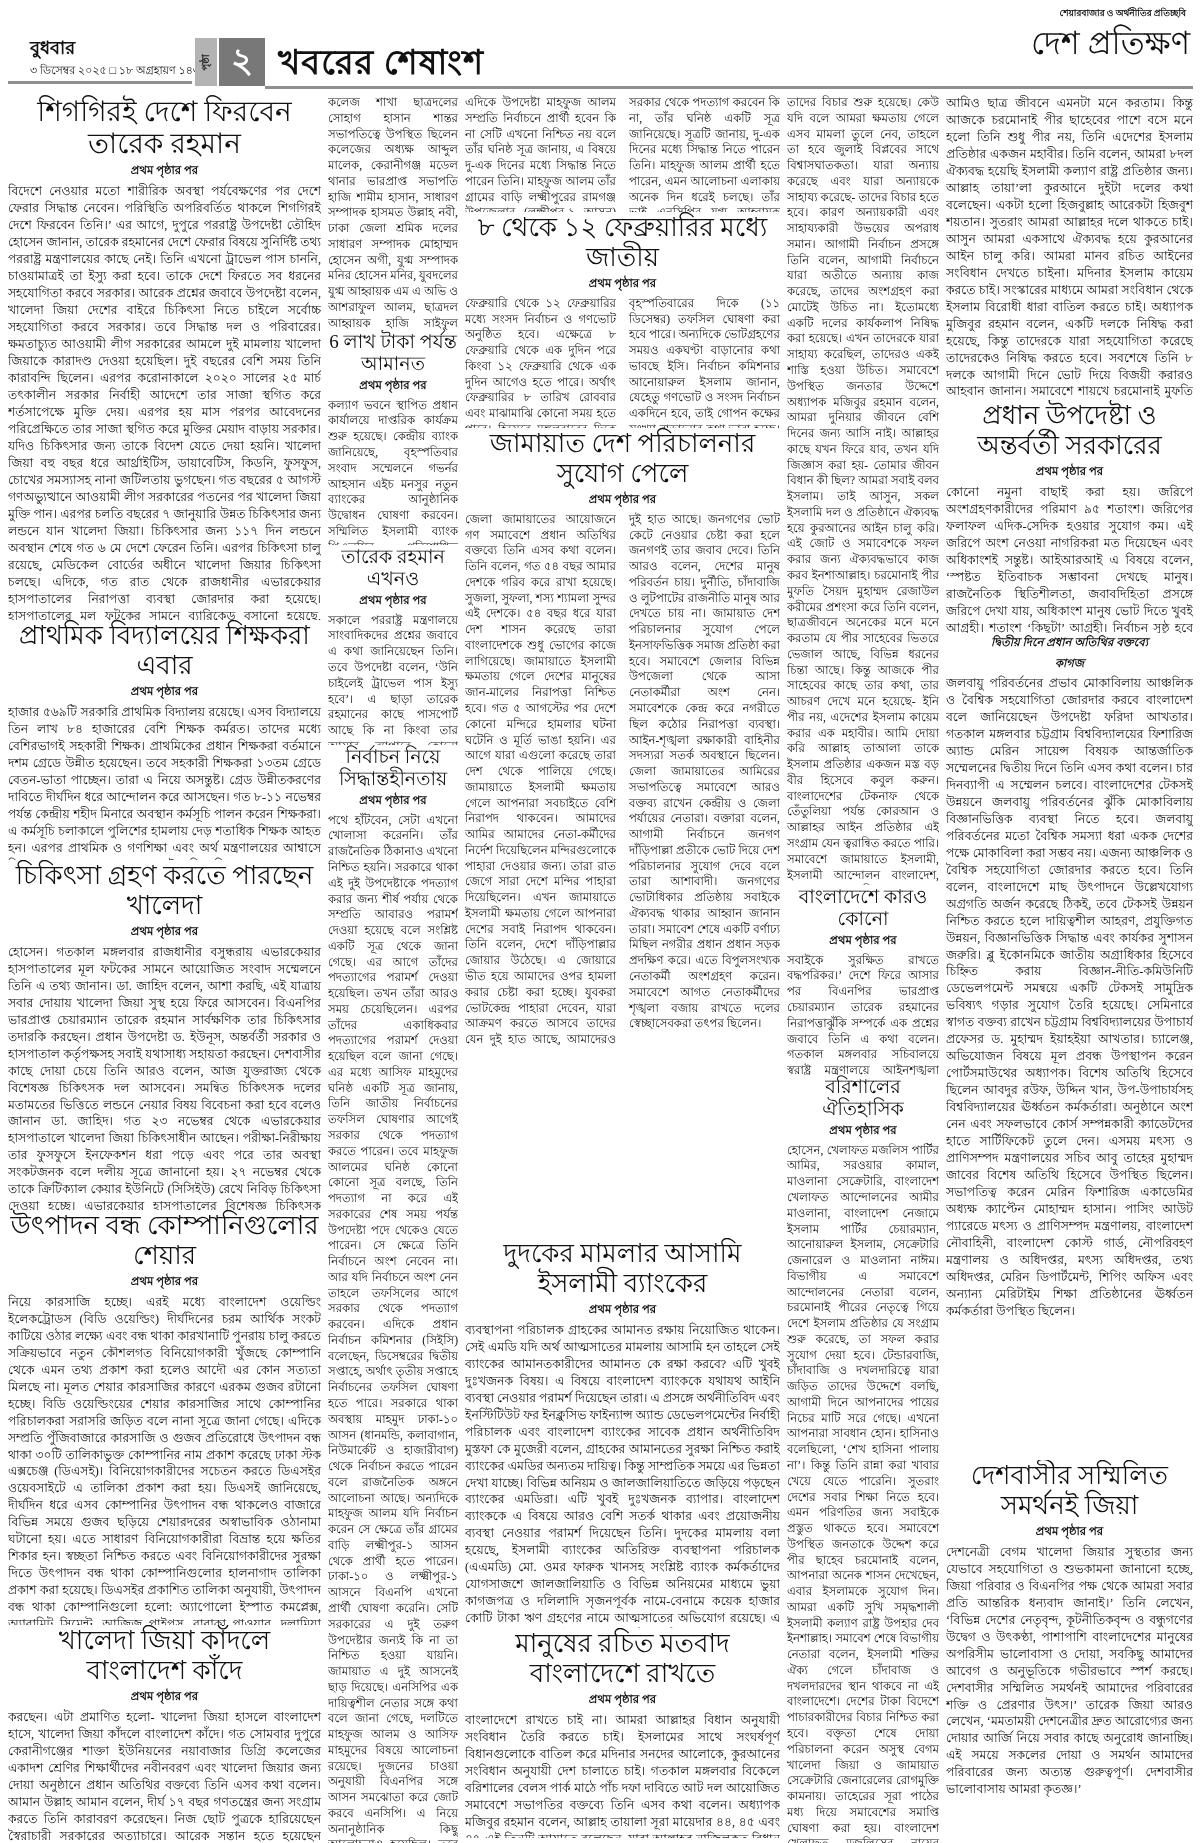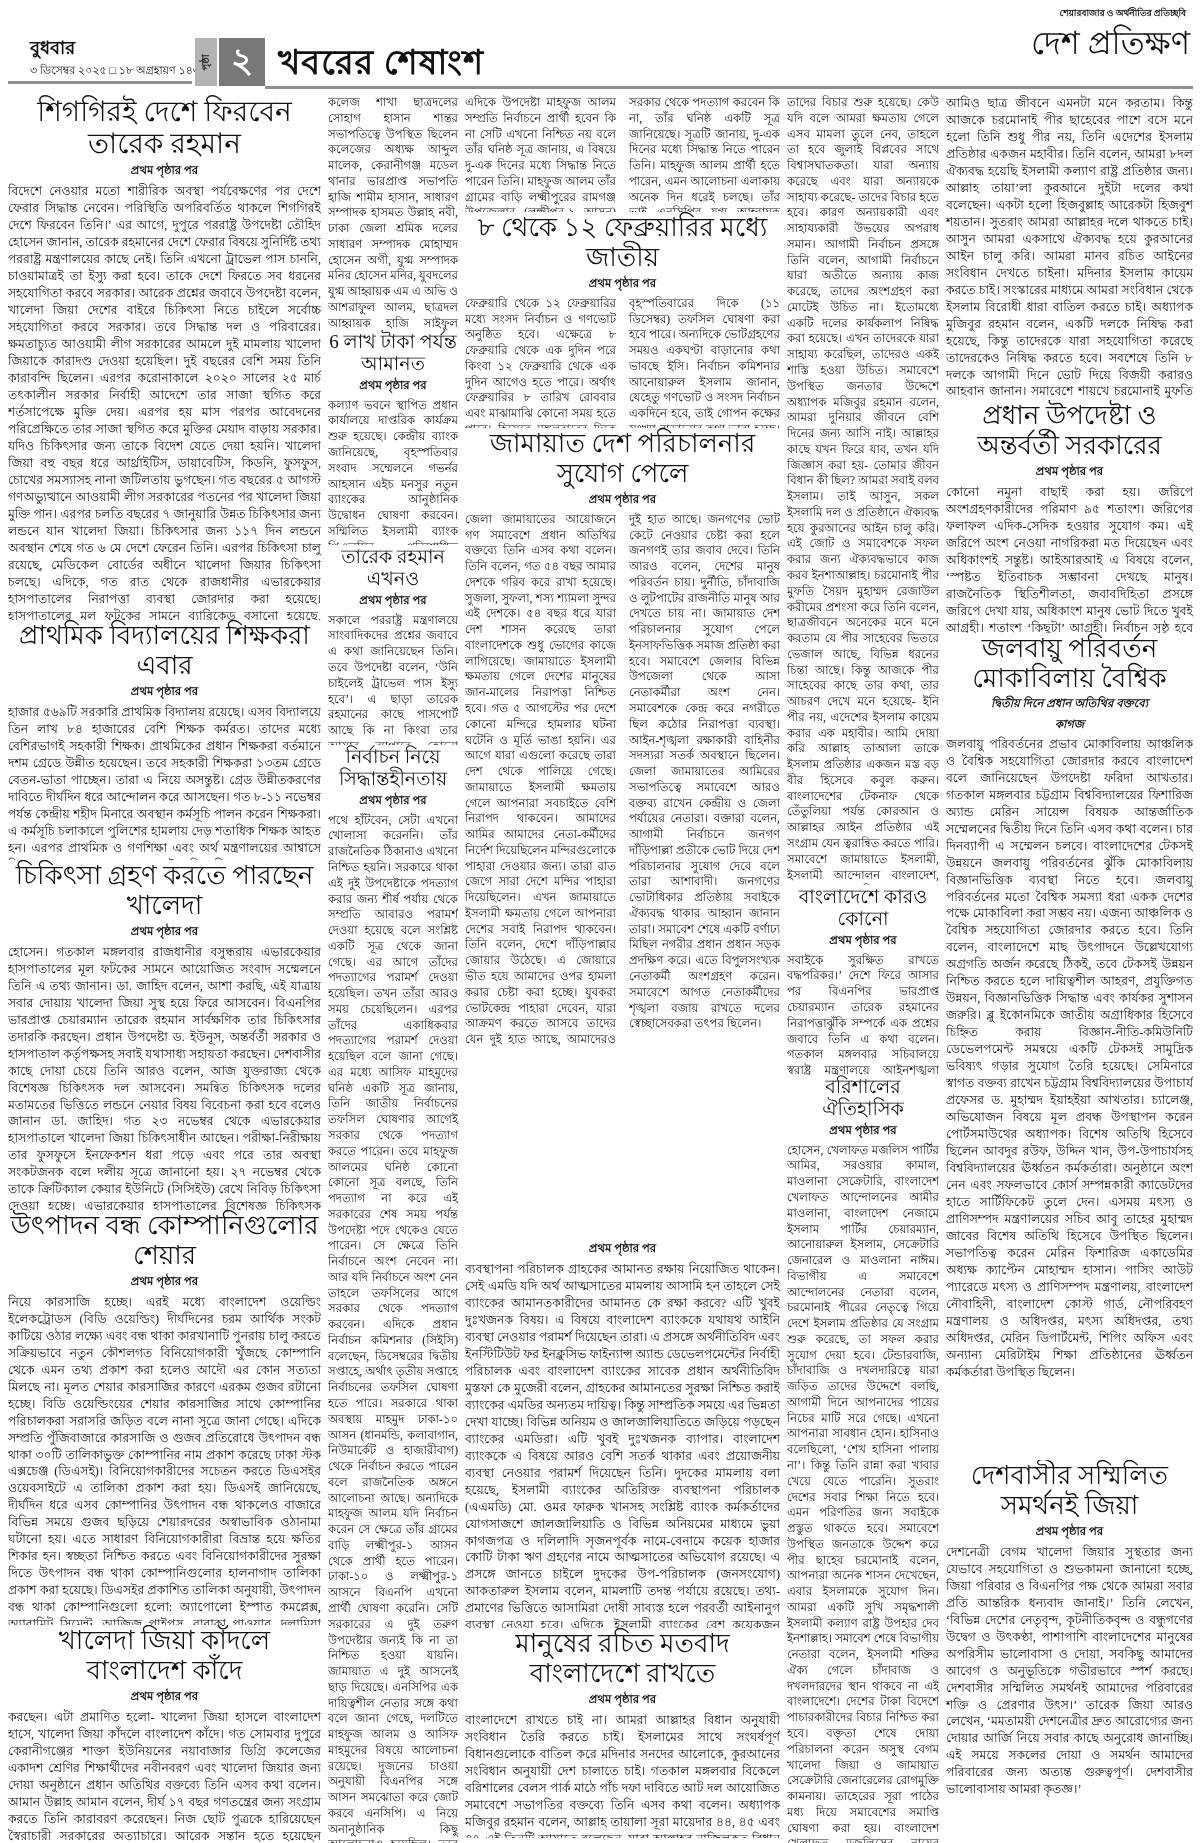--- a/index.html
+++ b/index.html
@@ -135,20 +135,21 @@
       <h2 class="hl hl-md">৮ থেকে ১২ ফেব্রুয়ারির মধ্যে জাতীয়</h2>
       <div class="sub">প্রথম পৃষ্ঠার পর</div>
       <div class="body body-sm cols2">ফেব্রুয়ারি থেকে ১২ ফেব্রুয়ারির মধ্যে সংসদ নির্বাচন ও গণভোট অনুষ্ঠিত হবে। এক্ষেত্রে ৮ ফেব্রুয়ারি থেকে এক দুদিন পরে কিংবা ১২ ফেব্রুয়ারি থেকে এক দুদিন আগেও হতে পারে। অর্থাৎ ফেব্রুয়ারির ৮ তারিখ রোববার এবং মাঝামাঝি কোনো সময় হতে পারে। হিসেবে মঙ্গলবারের দিকে সংসদ নির্বাচন হতে পারে ইঙ্গিত দিয়েছেন তিনি। সে হিসেবে ফেব্রুয়ারি ১২ তারিখ বৃহস্পতিবার। এদিকে তফসিল আগামী সপ্তাহের রোববার (০৭ ডিসেম্বর) ভোট নিয়ে কমিশন সভা অনুষ্ঠিত হবে। সেখানেই সব তারিখ নির্ধারণ করা হবে। এক্ষেত্রে দু-তিন দিন সময় রেখে বা বৃহস্পতিবারের দিকে (১১ ডিসেম্বর) তফসিল ঘোষণা করা হবে পারে। অন্যদিকে ভোটগ্রহণের সময়ও একঘণ্টা বাড়ানোর কথা ভাবছে ইসি। নির্বাচন কমিশনার আনোয়ারুল ইসলাম জানান, যেহেতু গণভোট ও সংসদ নির্বাচন একদিনে হবে, তাই গোপন কক্ষের সংখ্যা বাড়ানোর কথা ভাবা হচ্ছে। আবার ভোটের সময় এক ঘণ্টা বাড়িয়ে নয় ঘণ্টা করা হতে পারে। এজন্য সকাল-বিকেলে দুই দিকেই সময় বাড়ানোর কথা ভাবা হচ্ছে। এখন সকাল ৮ থেকে ভোট শুরু হয়, সেটা সাড়ে সাতটা হতে পারে। আবার বিকেল ৪টা পর্যন্ত ভোট হয়, সেটা সাড়ে চারটা করার কথা ভাবা হচ্ছে।</div>
     </div>
     <div class="article" style="height:810px">
       <h2 class="hl hl-md">জামায়াত দেশ পরিচালনার সুযোগ পেলে</h2>
       <div class="sub">প্রথম পৃষ্ঠার পর</div>
       <div class="body body-sm cols2">জেলা জামায়াতের আয়োজনে গণ সমাবেশে প্রধান অতিথির বক্তব্যে তিনি এসব কথা বলেন। তিনি বলেন, গত ৫৪ বছর আমার দেশকে গরিব করে রাখা হয়েছে। সুজলা, সুফলা, শস্য শ্যামলা সুন্দর এই দেশকে। ৫৪ বছর ধরে যারা দেশ শাসন করেছে তারা বাংলাদেশকে শুধু ভোগের কাজে লাগিয়েছে। জামায়াতে ইসলামী ক্ষমতায় গেলে দেশের মানুষের জান-মালের নিরাপত্তা নিশ্চিত হবে। গত ৫ আগস্টের পর দেশে কোনো মন্দিরে হামলার ঘটনা ঘটেনি ও মূর্তি ভাঙা হয়নি। এর আগে যারা এগুলো করেছে তারা দেশ থেকে পালিয়ে গেছে। জামায়াতে ইসলামী ক্ষমতায় গেলে আপনারা সবচাইতে বেশি নিরাপদ থাকবেন। আমাদের আমির আমাদের নেতা-কর্মীদের নির্দেশ দিয়েছিলেন মন্দিরগুলোকে পাহারা দেওয়ার জন্য। তারা রাত জেগে সারা দেশে মন্দির পাহারা দিয়েছিলেন। এখন জামায়াতে ইসলামী ক্ষমতায় গেলে আপনারা দেশের সবাই নিরাপদ থাকবেন। তিনি বলেন, দেশে দাঁড়িপাল্লার জোয়ার উঠেছে। এ জোয়ারে ভীত হয়ে আমাদের ওপর হামলা করার চেষ্টা করা হচ্ছে। যুবকরা ভোটকেন্দ্র পাহারা দেবেন, যারা আক্রমণ করতে আসবে তাদের যেন দুই হাত আছে, আমাদেরও দুই হাত আছে। জনগণের ভোট কেটে নেওয়ার চেষ্টা করা হলে জনগণই তার জবাব দেবে। তিনি আরও বলেন, দেশের মানুষ পরিবর্তন চায়। দুর্নীতি, চাঁদাবাজি ও লুটপাটের রাজনীতি মানুষ আর দেখতে চায় না। জামায়াত দেশ পরিচালনার সুযোগ পেলে ইনসাফভিত্তিক সমাজ প্রতিষ্ঠা করা হবে। সমাবেশে জেলার বিভিন্ন উপজেলা থেকে আসা নেতাকর্মীরা অংশ নেন। সমাবেশকে কেন্দ্র করে নগরীতে ছিল কঠোর নিরাপত্তা ব্যবস্থা। আইন-শৃঙ্খলা রক্ষাকারী বাহিনীর সদস্যরা সতর্ক অবস্থানে ছিলেন। জেলা জামায়াতের আমিরের সভাপতিত্বে সমাবেশে আরও বক্তব্য রাখেন কেন্দ্রীয় ও জেলা পর্যায়ের নেতারা। বক্তারা বলেন, আগামী নির্বাচনে জনগণ দাঁড়িপাল্লা প্রতীকে ভোট দিয়ে দেশ পরিচালনার সুযোগ দেবে বলে তারা আশাবাদী। জনগণের ভোটাধিকার প্রতিষ্ঠায় সবাইকে ঐক্যবদ্ধ থাকার আহ্বান জানান তারা। সমাবেশ শেষে একটি বর্ণাঢ্য মিছিল নগরীর প্রধান প্রধান সড়ক প্রদক্ষিণ করে। এতে বিপুলসংখ্যক নেতাকর্মী অংশগ্রহণ করেন। সমাবেশে আগত নেতাকর্মীদের শৃঙ্খলা বজায় রাখতে দলের স্বেচ্ছাসেবকরা তৎপর ছিলেন।</div>
     </div>
     <div class="article" style="height:390px">
+      <h2 class="hl hl-md">দুদকের মামলার আসামি ইসলামী ব্যাংকের</h2>
       <div class="sub">প্রথম পৃষ্ঠার পর</div>
       <div class="body">ব্যবস্থাপনা পরিচালক গ্রাহকের আমানত রক্ষায় নিয়োজিত থাকেন। সেই এমডি যদি অর্থ আত্মসাতের মামলায় আসামি হন তাহলে সেই ব্যাংকের আমানতকারীদের আমানত কে রক্ষা করবে? এটি খুবই দুঃখজনক বিষয়। এ বিষয়ে বাংলাদেশ ব্যাংককে যথাযথ আইনি ব্যবস্থা নেওয়ার পরামর্শ দিয়েছেন তারা। এ প্রসঙ্গে অর্থনীতিবিদ এবং ইনস্টিটিউট ফর ইনক্লুসিভ ফাইন্যান্স অ্যান্ড ডেভেলপমেন্টের নির্বাহী পরিচালক এবং বাংলাদেশ ব্যাংকের সাবেক প্রধান অর্থনীতিবিদ মুস্তফা কে মুজেরী বলেন, গ্রাহকের আমানতের সুরক্ষা নিশ্চিত করাই ব্যাংকের এমডির অন্যতম দায়িত্ব। কিন্তু সাম্প্রতিক সময়ে এর ভিন্নতা দেখা যাচ্ছে। বিভিন্ন অনিয়ম ও জালজালিয়াতিতে জড়িয়ে পড়ছেন ব্যাংকের এমডিরা। এটি খুবই দুঃখজনক ব্যাপার। বাংলাদেশ ব্যাংককে এ বিষয়ে আরও বেশি সতর্ক থাকার এবং প্রয়োজনীয় ব্যবস্থা নেওয়ার পরামর্শ দিয়েছেন তিনি। দুদকের মামলায় বলা হয়েছে, ইসলামী ব্যাংকের অতিরিক্ত ব্যবস্থাপনা পরিচালক (এএমডি) মো. ওমর ফারুক খানসহ সংশ্লিষ্ট ব্যাংক কর্মকর্তাদের যোগসাজশে জালজালিয়াতি ও বিভিন্ন অনিয়মের মাধ্যমে ভুয়া কাগজপত্র ও দলিলাদি সৃজনপূর্বক নামে-বেনামে কয়েক হাজার কোটি টাকা ঋণ গ্রহণের নামে আত্মসাতের অভিযোগ রয়েছে। এ প্রসঙ্গে জানতে চাইলে দুদকের উপ-পরিচালক (জনসংযোগ) আকতারুল ইসলাম বলেন, মামলাটি তদন্ত পর্যায়ে রয়েছে। তথ্য-প্রমাণের ভিত্তিতে আসামিরা দোষী সাব্যস্ত হলে পরবর্তী আইনানুগ ব্যবস্থা নেওয়া হবে। এদিকে, ইসলামী ব্যাংকের বেশ কয়েকজন কর্মকর্তা বলেছেন, বর্তমান সরকার ক্ষমতায় আসার পর বিভিন্ন কারণে অন্য অনেক ব্যাংকের শীর্ষ কর্মকর্তাদের অপসারণ করেছে। বাস্তবতা হলো, ওমর ফারুকের বিরুদ্ধেও একই অপরাধের অভিযোগ রয়েছে। তাদের মতে, ওমর ফারুক ইসলামী ব্যাংকের আমানতকারীদের সঙ্গে মুনাফেকি করেছেন, বেইমানি করেছেন।</div>
     </div>
     <div class="article" style="height:210px">
       <h2 class="hl hl-md">মানুষের রচিত মতবাদ বাংলাদেশে রাখতে</h2>
       <div class="sub">প্রথম পৃষ্ঠার পর</div>
       <div class="body">বাংলাদেশে রাখতে চাই না। আমরা আল্লাহর বিধান অনুযায়ী সংবিধান তৈরি করতে চাই। ইসলামের সাথে সংঘর্ষপূর্ণ বিধানগুলোকে বাতিল করে মদিনার সনদের আলোকে, কুরআনের সংবিধান অনুযায়ী দেশ চালাতে চাই। গতকাল মঙ্গলবার বিকেলে বরিশালের বেলস পার্ক মাঠে পাঁচ দফা দাবিতে আট দল আয়োজিত সমাবেশে সভাপতির বক্তব্যে তিনি এসব কথা বলেন। অধ্যাপক মজিবুর রহমান বলেন, আল্লাহ তায়ালা সূরা মায়েদার ৪৪, ৪৫ এবং ৪৭-এই তিনটি আয়াতে বলেছেন, যারা আল্লাহর নাজিলকৃত বিধান অনুযায়ী রাষ্ট্র বা বিচারকার্য পরিচালনা করে না, তারা কাফের, তারা জালেম, তারা ফাসেক। এই অপবাদ যাতে আমাদের ঘাড়ে না আসে, তাই বাংলাদেশের ১৮ কোটি মানুষকে বলব- আসেন আমরা বাংলাদেশকে মানুষের আইন দিয়ে নয়, আল্লাহর নাজিলকৃত বিধান কুরআনের আইন দিয়ে চালাই। তিনি বলেন, বিগত ৫৪ বছরের ইতিহাসে বাংলাদেশে কুরআন মজিদের একটা আইনও জাতীয় সংসদে পাস হয় নাই। ৫৪ বছরে বিগত দলগুলো আল্লাহর আইন চালু করার কোনো ভূমিকা রাখে নাই। এ দল দেখাও শেষ, ওই দল দেখাও শেষ। আগামী দিন ইসলামের বাংলাদেশ। জুলাই বিপ্লব ও বিগত সরকারের বিচার প্রসঙ্গে এই জামায়াত নেতা কঠোর হুঁশিয়ারি দিয়ে বলেন, বিগত সরকার মানুষ হত্যা করেছে, খুন করেছে, গুম</div>
     </div>
   </div>
 
@@ -171,21 +172,20 @@
   <div class="col colF">
     <div class="article" style="height:305px">
       <div class="body">আমিও ছাত্র জীবনে এমনটা মনে করতাম। কিন্তু আজকে চরমোনাই পীর ছাহেবের পাশে বসে মনে হলো তিনি শুধু পীর নয়, তিনি এদেশের ইসলাম প্রতিষ্ঠার একজন মহাবীর। তিনি বলেন, আমরা ৮দল ঐক্যবদ্ধ হয়েছি ইসলামী কল্যাণ রাষ্ট্র প্রতিষ্ঠার জন্য। আল্লাহ তায়া’লা কুরআনে দুইটা দলের কথা বলেছেন। একটা হলো হিজবুল্লাহ আরেকটা হিজবুশ শয়তান। সুতরাং আমরা আল্লাহর দলে থাকতে চাই। আসুন আমরা একসাথে ঐক্যবদ্ধ হয়ে কুরআনের আইন চালু করি। আমরা মানব রচিত আইনের সংবিধান দেখতে চাইনা। মদিনার ইসলাম কায়েম করতে চাই। সংস্কারের মাধ্যমে আমরা সংবিধান থেকে ইসলাম বিরোধী ধারা বাতিল করতে চাই। অধ্যাপক মুজিবুর রহমান বলেন, একটি দলকে নিষিদ্ধ করা হয়েছে, কিন্তু তাদেরকে যারা সহযোগিতা করেছে তাদেরকেও নিষিদ্ধ করতে হবে। সবশেষে তিনি ৮ দলকে আগামী দিনে ভোট দিয়ে বিজয়ী করারও আহবান জানান। সমাবেশে শায়খে চরমোনাই মুফতি সৈয়দ মুহাম্মাদ ফয়জুল করিম বলেন, দেশে ইসলামী হুকমত কয়েম হলে সর্বস্তরের মানুষ শান্তিতে থাকবে। হিন্দু-মুসলিম-বৌদ্ধ-খৃষ্টান সবই স্বাধিনভাবে বসবাস থেকে ব্যবসা-বানিজ্য ধর্মীয় আচার পালন করবে। তিনি বলেন, আজকের বরিশালের এ সমাবেশ দেখে কেবল জালিম ও চাঁদাবাজরাই নাখোশ হতে পারে, মুক্তিকামি মানুষ আশার আলো দেখবে ইনশাআল্লাহ। পবিত্র কোরআন তেলাওয়াতের মাধ্যমে মঙ্গলবার দুপুর ১২টায় নগরীর বেলস পার্ক ময়দানে ৮টি সমমনা দলের বিভাগীয় সমাবেশ শুরু হয়। সড়ক ও নৌপথে দক্ষিণাঞ্চলের বিভিন্ন এলাকা থেকে বিপুল সংখ্যক নেতা-কর্মী মঙ্গলবারের এ সমাবেশে যোগদেন। সমাবেশকে ঘিরে যেকোনো অপ্রীতিকর ঘটনা এড়াতে আইন-শৃঙ্খলা বাহিনীও সতর্ক অবস্থানে ছিলেন। নগরীর বিভিন্ন পয়েন্ট যানবাহন পার্কিং সহ শৃংখলা বজায় রাখতে বিভিন্ন দলের সেচ্ছাসেবকরাও তৎপড় ছিলেন।</div>
     </div>
     <div class="article" style="height:233px">
       <h2 class="hl hl-md">প্রধান উপদেষ্টা ও অন্তর্বর্তী সরকারের</h2>
       <div class="sub">প্রথম পৃষ্ঠার পর</div>
       <div class="body">কোনো নমুনা বাছাই করা হয়। জরিপে অংশগ্রহণকারীদের পরিমাণ ৯৫ শতাংশ। জরিপের ফলাফল এদিক-সেদিক হওয়ার সুযোগ কম। এই জরিপে অংশ নেওয়া নাগরিকরা মত দিয়েছেন এবং অধিকাংশই সন্তুষ্ট। আইআরআই এ বিষয়ে বলেন, ‘স্পষ্টত ইতিবাচক সম্ভাবনা দেখছে মানুষ। রাজনৈতিক স্থিতিশীলতা, জবাবদিহিতা প্রসঙ্গে জরিপে দেখা যায়, অধিকাংশ মানুষ ভোট দিতে খুবই আগ্রহী। শতাংশ ‘কিছুটা’ আগ্রহী। নির্বাচন সুষ্ঠু হবে বলে বিশ্বাস করেন অনেকে। কেউ কেউ আরও বলেন, সংস্কার প্রক্রিয়া চলমান রাখা অত্যন্ত গুরুত্বপূর্ণ। দেশ পরিচালনা করতে সরকারের প্রতি মানুষের দৃষ্টিভঙ্গি বোঝার জন্য এই জরিপ। আসন্ন নির্বাচনে নাগরিকদের সম্পৃক্ততা বাড়ানোর তাগিদ দেওয়া হয়েছে জরিপে।</div>
     </div>
     <div class="article" style="height:827px">
-      <h2 class="hl hl-md">জলবায়ু পরিবর্তন মোকাবিলায় বৈশ্বিক</h2>
       <div class="deck">দ্বিতীয় দিনে প্রধান অতিথির বক্তব্যে</div>
       <div class="deck">কাগজ</div>
       <div class="body">জলবায়ু পরিবর্তনের প্রভাব মোকাবিলায় আঞ্চলিক ও বৈশ্বিক সহযোগিতা জোরদার করবে বাংলাদেশ বলে জানিয়েছেন উপদেষ্টা ফরিদা আখতার। গতকাল মঙ্গলবার চট্টগ্রাম বিশ্ববিদ্যালয়ের ফিশারিজ অ্যান্ড মেরিন সায়েন্স বিষয়ক আন্তর্জাতিক সম্মেলনের দ্বিতীয় দিনে তিনি এসব কথা বলেন। চার দিনব্যাপী এ সম্মেলন চলবে। বাংলাদেশের টেকসই উন্নয়নে জলবায়ু পরিবর্তনের ঝুঁকি মোকাবিলায় বিজ্ঞানভিত্তিক ব্যবস্থা নিতে হবে। জলবায়ু পরিবর্তনের মতো বৈশ্বিক সমস্যা ধরা একক দেশের পক্ষে মোকাবিলা করা সম্ভব নয়। এজন্য আঞ্চলিক ও বৈশ্বিক সহযোগিতা জোরদার করতে হবে। তিনি বলেন, বাংলাদেশে মাছ উৎপাদনে উল্লেখযোগ্য অগ্রগতি অর্জন করেছে ঠিকই, তবে টেকসই উন্নয়ন নিশ্চিত করতে হলে দায়িত্বশীল আহরণ, প্রযুক্তিগত উন্নয়ন, বিজ্ঞানভিত্তিক সিদ্ধান্ত এবং কার্যকর সুশাসন জরুরি। ব্লু ইকোনমিকে জাতীয় অগ্রাধিকার হিসেবে চিহ্নিত করায় বিজ্ঞান-নীতি-কমিউনিটি ডেভেলপমেন্ট সমন্বয়ে একটি টেকসই সামুদ্রিক ভবিষ্যৎ গড়ার সুযোগ তৈরি হয়েছে। সেমিনারে স্বাগত বক্তব্য রাখেন চট্টগ্রাম বিশ্ববিদ্যালয়ের উপাচার্য প্রফেসর ড. মুহাম্মদ ইয়াহইয়া আখতার। চ্যালেঞ্জ, অভিযোজন বিষয়ে মূল প্রবন্ধ উপস্থাপন করেন পোর্টসমাউথের অধ্যাপক। বিশেষ অতিথি হিসেবে ছিলেন আবদুর রউফ, উদ্দিন খান, উপ-উপাচার্যসহ বিশ্ববিদ্যালয়ের ঊর্ধ্বতন কর্মকর্তারা। অনুষ্ঠানে অংশ নেন এবং সফলভাবে কোর্স সম্পন্নকারী ক্যাডেটদের হাতে সার্টিফিকেট তুলে দেন। এসময় মৎস্য ও প্রাণিসম্পদ মন্ত্রণালয়ের সচিব আবু তাহের মুহাম্মদ জাবের বিশেষ অতিথি হিসেবে উপস্থিত ছিলেন। সভাপতিত্ব করেন মেরিন ফিশারিজ একাডেমির অধ্যক্ষ ক্যাপ্টেন মোহাম্মদ হাসান। পাসিং আউট প্যারেডে মৎস্য ও প্রাণিসম্পদ মন্ত্রণালয়, বাংলাদেশ নৌবাহিনী, বাংলাদেশ কোস্ট গার্ড, নৌপরিবহণ মন্ত্রণালয় ও অধিদপ্তর, মৎস্য অধিদপ্তর, তথ্য অধিদপ্তর, মেরিন ডিপার্টমেন্ট, শিপিং অফিস এবং অন্যান্য মেরিটাইম শিক্ষা প্রতিষ্ঠানের ঊর্ধ্বতন কর্মকর্তারা উপস্থিত ছিলেন।</div>
     </div>
     <div class="article" style="height:383px">
       <h2 class="hl hl-md">দেশবাসীর সম্মিলিত সমর্থনই জিয়া</h2>
       <div class="sub">প্রথম পৃষ্ঠার পর</div>
       <div class="body">দেশনেত্রী বেগম খালেদা জিয়ার সুস্থতার জন্য যেভাবে সহযোগিতা ও শুভকামনা জানানো হচ্ছে, জিয়া পরিবার ও বিএনপির পক্ষ থেকে আমরা সবার প্রতি আন্তরিক ধন্যবাদ জানাই।’ তিনি লেখেন, ‘বিভিন্ন দেশের নেতৃবৃন্দ, কূটনীতিকবৃন্দ ও বন্ধুগণের উদ্বেগ ও উৎকণ্ঠা, পাশাপাশি বাংলাদেশের মানুষের অপরিসীম ভালোবাসা ও দোয়া, সবকিছু আমাদের আবেগ ও অনুভূতিকে গভীরভাবে স্পর্শ করছে। দেশবাসীর সম্মিলিত সমর্থনই আমাদের পরিবারের শক্তি ও প্রেরণার উৎস।’ তারেক জিয়া আরও লেখেন, ‘মমতাময়ী দেশনেত্রীর দ্রুত আরোগ্যের জন্য দোয়ার আর্জি নিয়ে সবার কাছে অনুরোধ জানাচ্ছি। এই সময়ে সকলের দোয়া ও সমর্থন আমাদের পরিবারের জন্য অত্যন্ত গুরুত্বপূর্ণ। দেশবাসীর ভালোবাসায় আমরা কৃতজ্ঞ।’</div>
     </div>
   </div>

